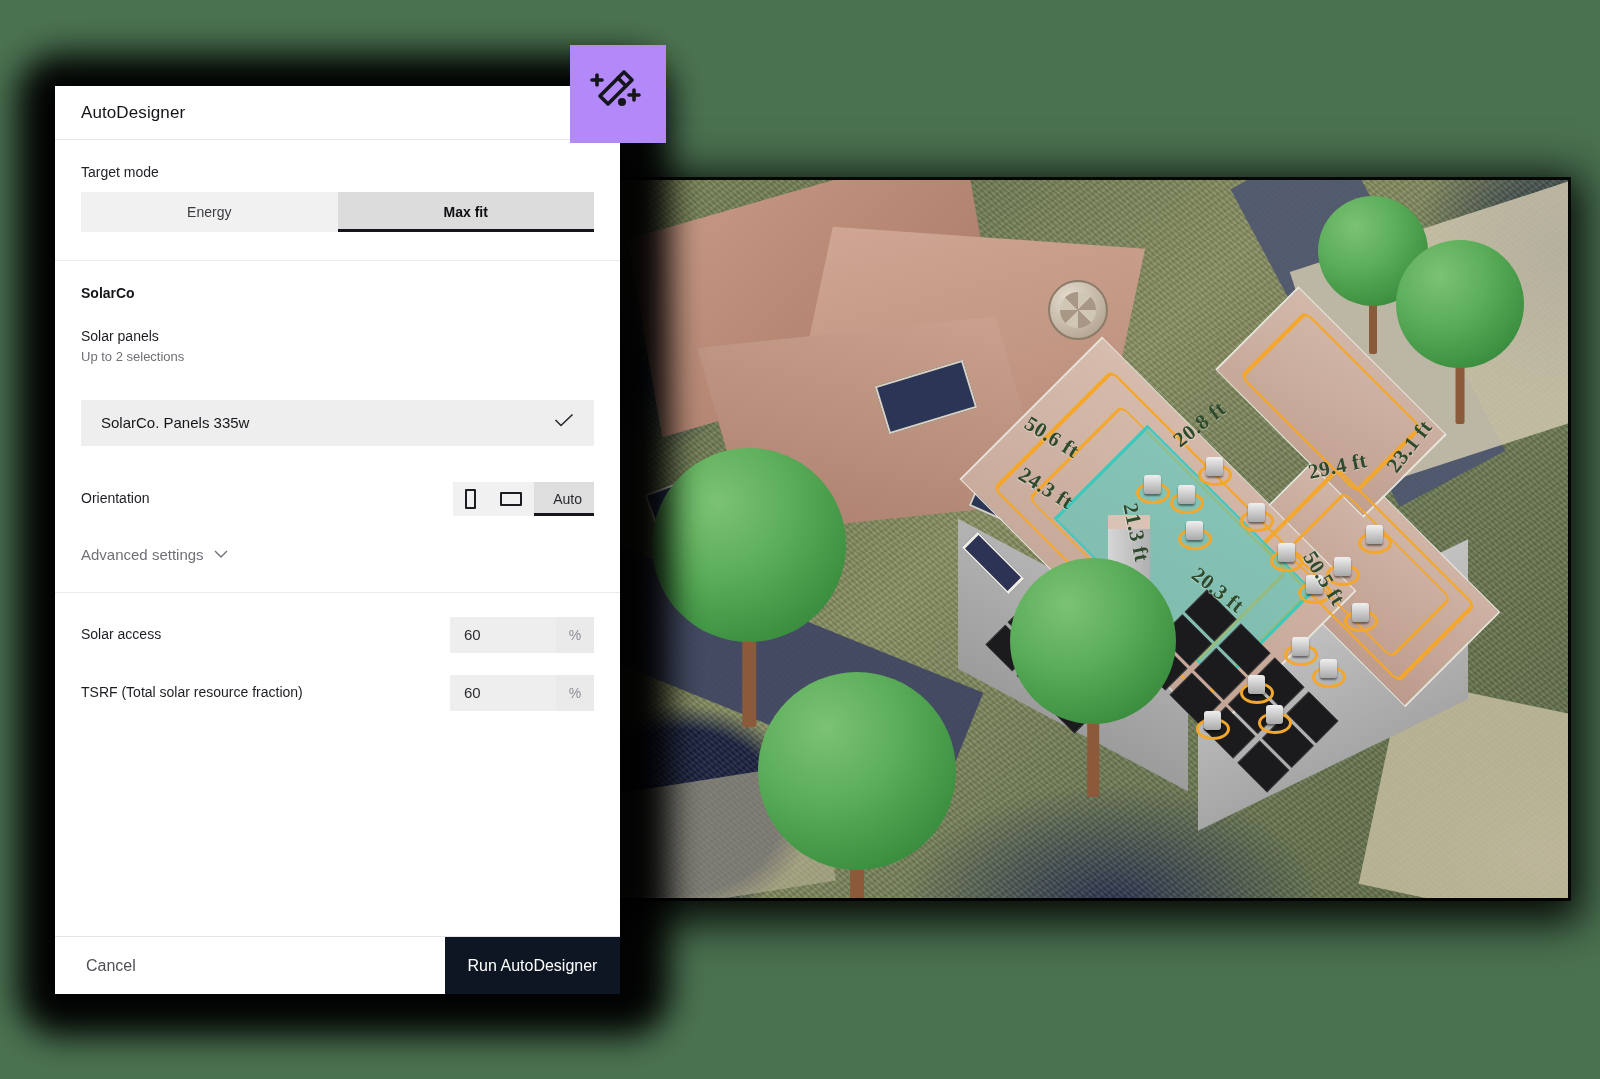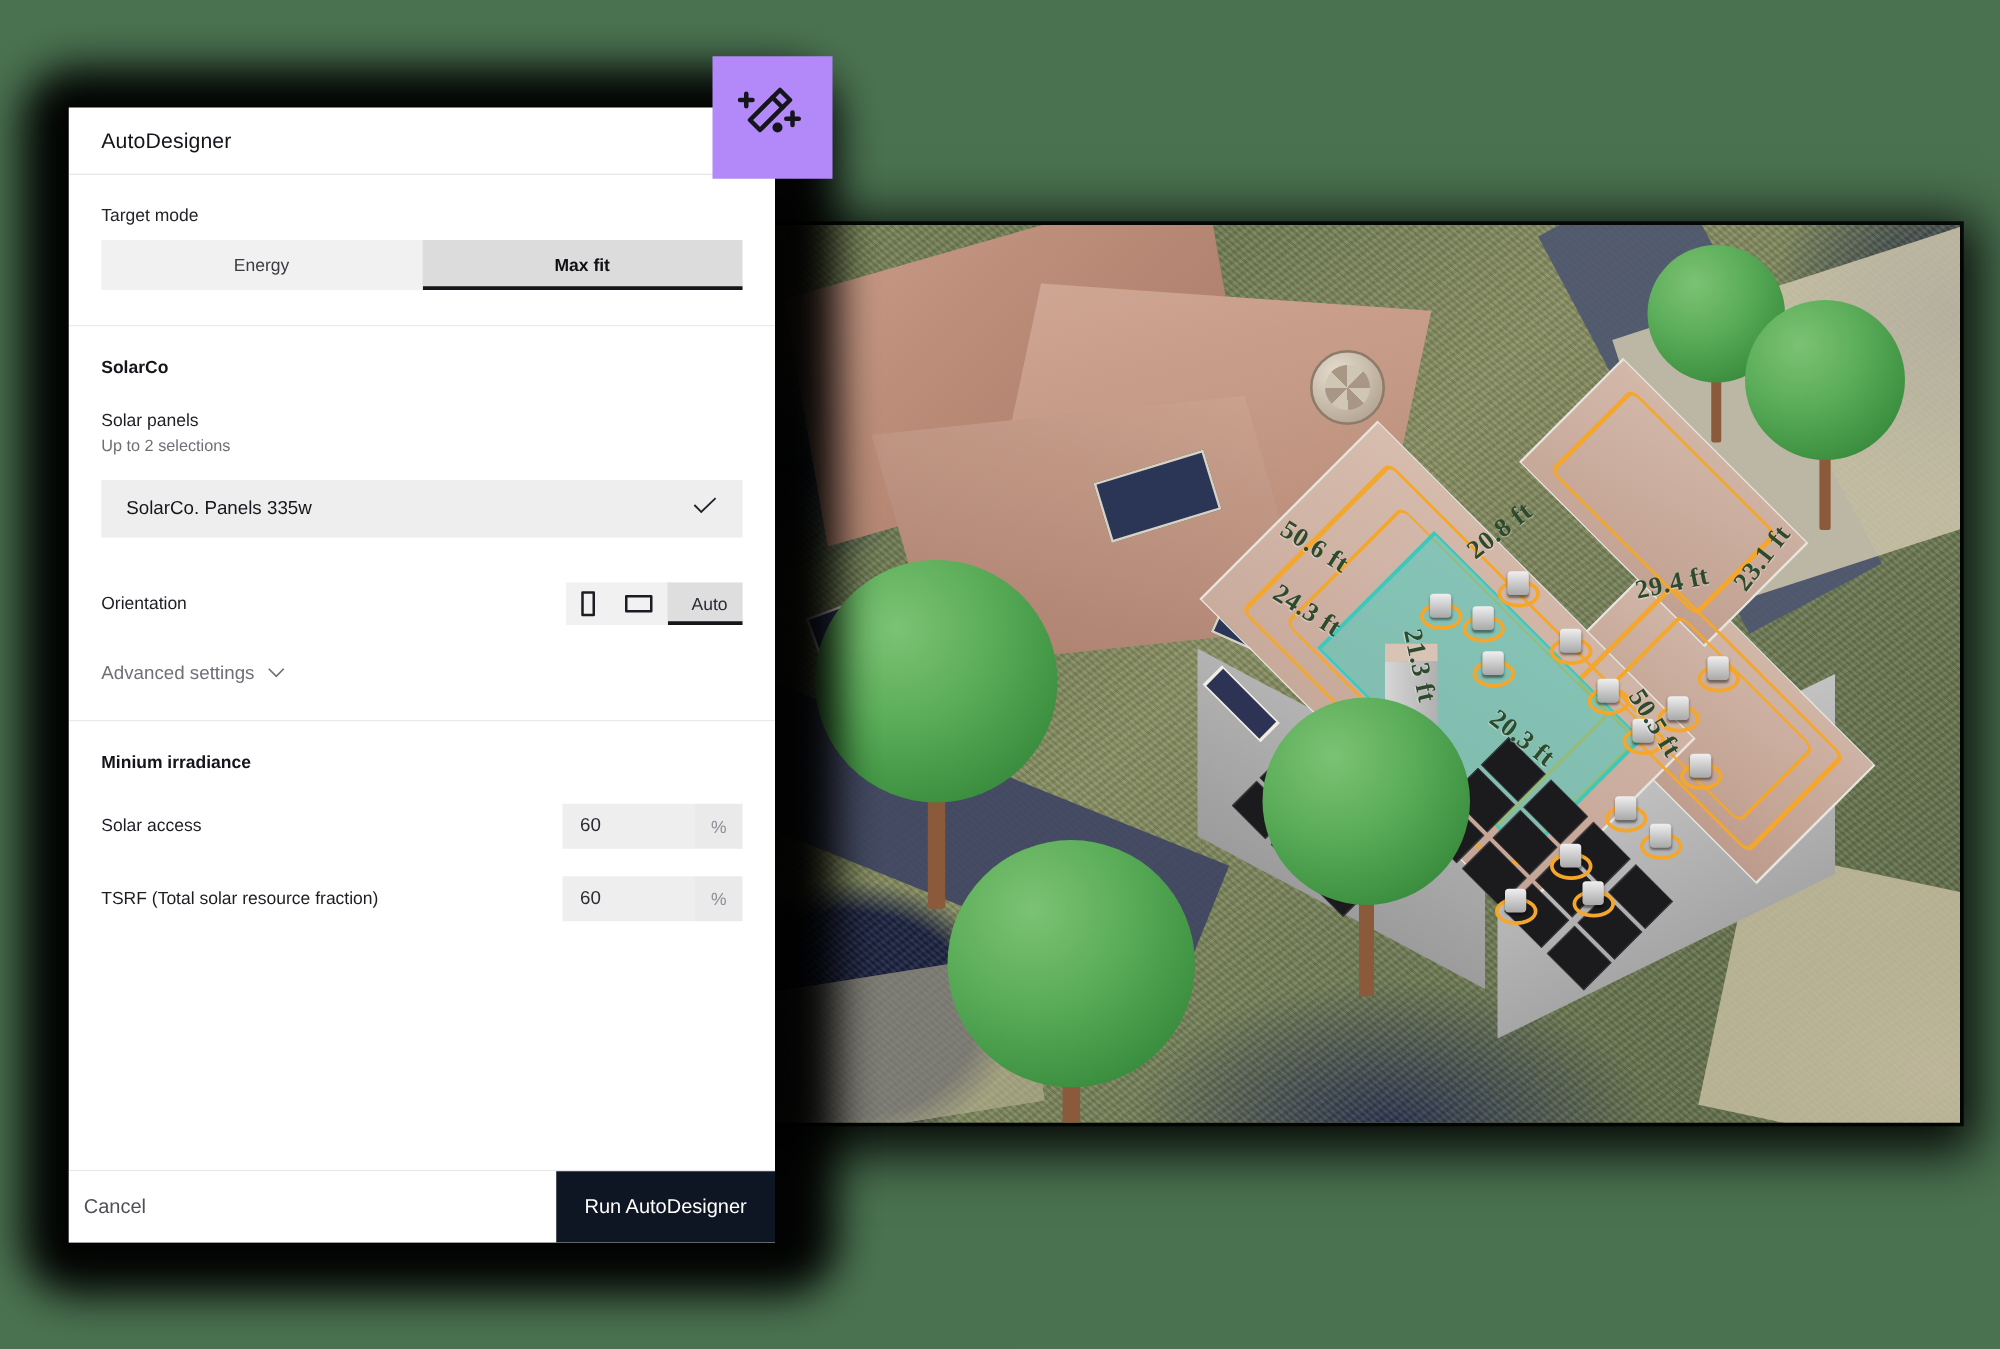--- a/index.html
+++ b/index.html
@@ -328,21 +328,21 @@
     background: #f1f1f1;
     display: flex;
     align-items: center;
     padding: 0 12px;
     justify-content: space-between;
     cursor: pointer;
   }
   .select .ph { font-size: 15px; color: #8d8e96; }
 
   .chip {
-    margin-top: 20px;
+    margin-top: 36px;
     height: 46px;
     background: #eeeeee;
     display: flex;
     align-items: center;
     justify-content: space-between;
     padding: 0 20px;
     cursor: pointer;
   }
   .chip .name { font-size: 15px; color: #15161b; }
 
@@ -410,21 +410,21 @@
     flex: 0 0 auto;
     height: 58px;
     border-top: 1px solid #e6e6e6;
     display: flex;
     align-items: stretch;
   }
   .btn-cancel {
     flex: 1 1 auto;
     display: flex;
     align-items: center;
-    padding-left: 12px;
+    padding-left: 31px;
     font-size: 16px;
     color: #4e4f57;
     background: #fff;
     border: none;
     cursor: pointer;
     font-family: inherit;
   }
   .btn-run {
     width: 175px;
     background: #0f1623;
@@ -640,21 +640,20 @@
         <span>Advanced settings</span>
         <span>
           <svg class="chev" width="14" height="9" viewBox="0 0 14 9">
               <path d="M1 1 L7 7 L13 1" fill="none" stroke="#6f7078" stroke-width="1.4"></path>
             </svg>
         </span>
       </div>
     </div>
 
     <div class="section no-border">
-      <div class="section-heading">Minium irradiance</div>
 
       <div class="row center num-row">
         <div class="field-label">Solar access</div>
         <div class="num-field">
           <div class="val">60</div>
           <div class="unit">%</div>
         </div>
       </div>
 
       <div class="row center num-row">

